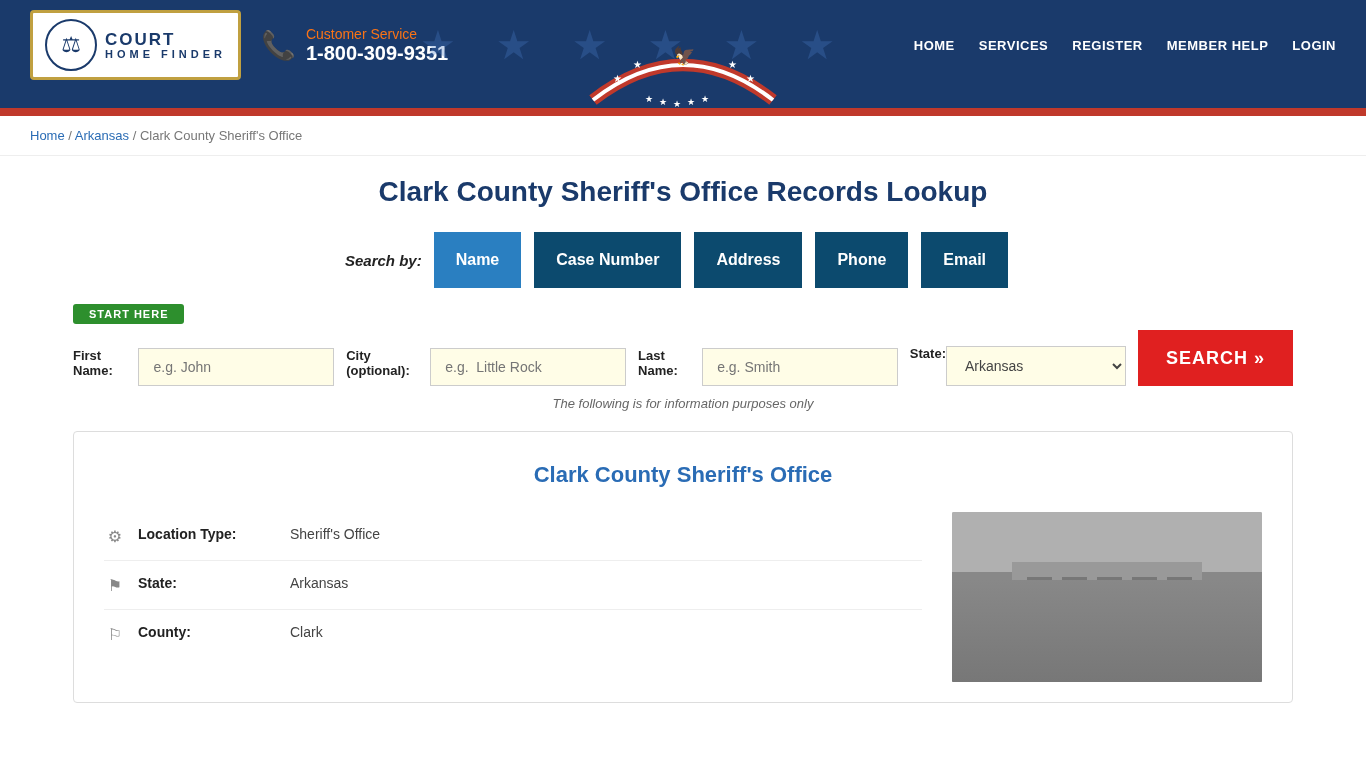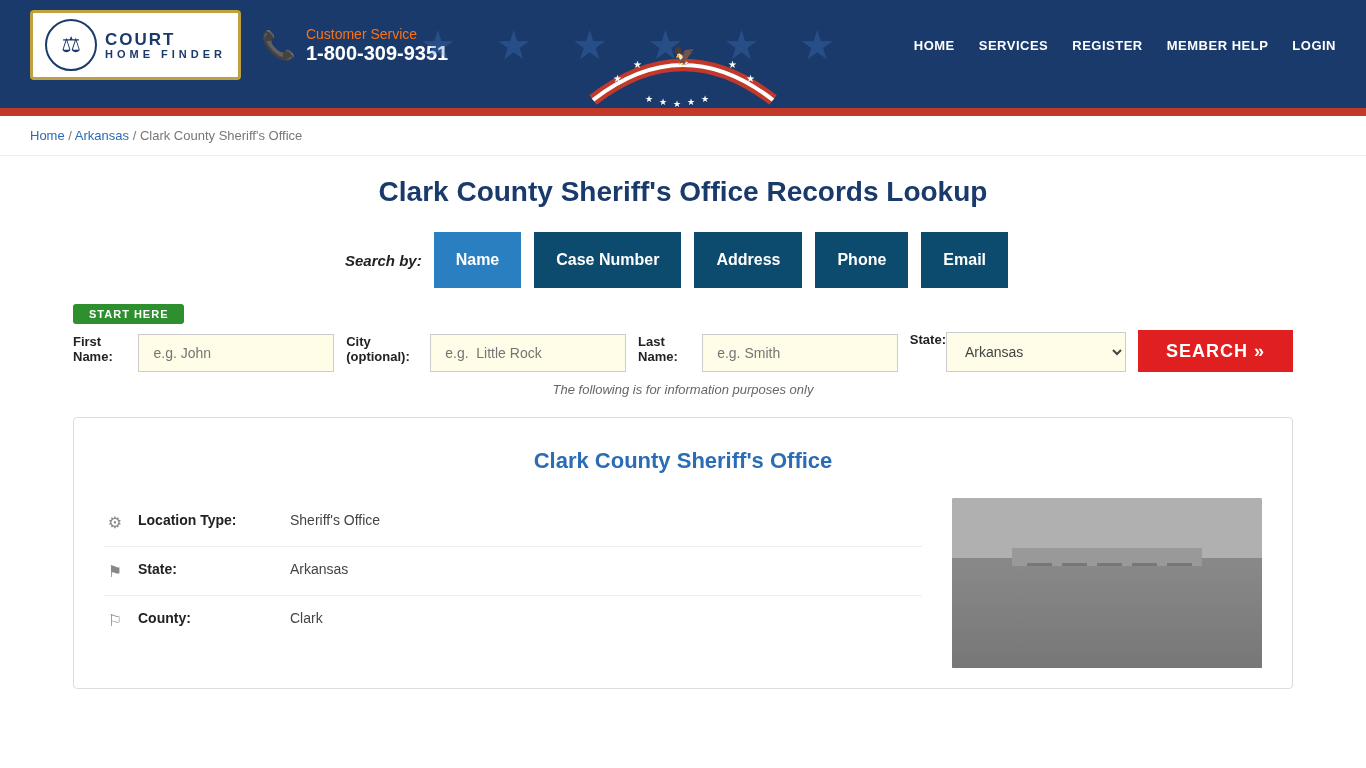--- a/index.html
+++ b/index.html
@@ -222,21 +222,21 @@
     .search-btn {
       background: #e02020;
       color: #fff;
       border: none;
       padding: 10px 28px;
       font-size: 18px;
       font-weight: 700;
       cursor: pointer;
       letter-spacing: 1px;
       white-space: nowrap;
-      height: 42px;
+      height: 56px;
     }
 
     .info-note {
       text-align: center;
       color: #666;
       font-style: italic;
       font-size: 13px;
       margin: 10px 0 20px;
     }
 

